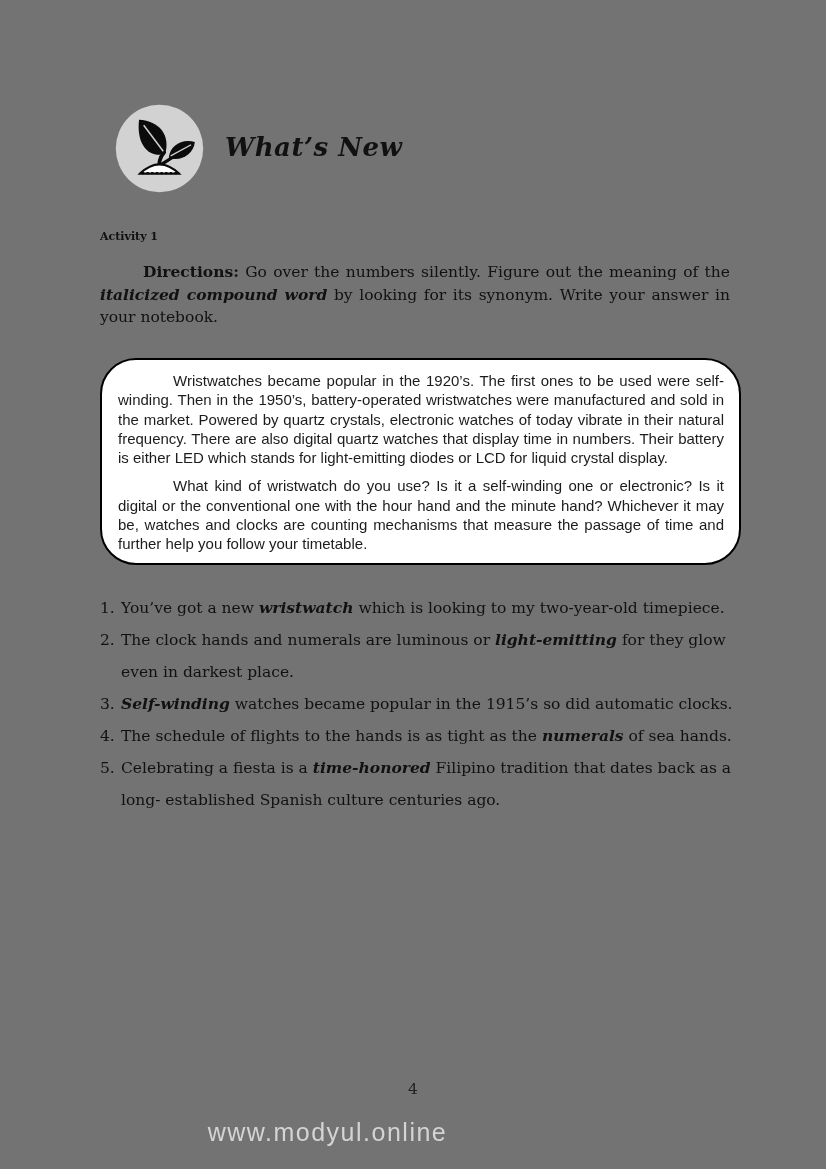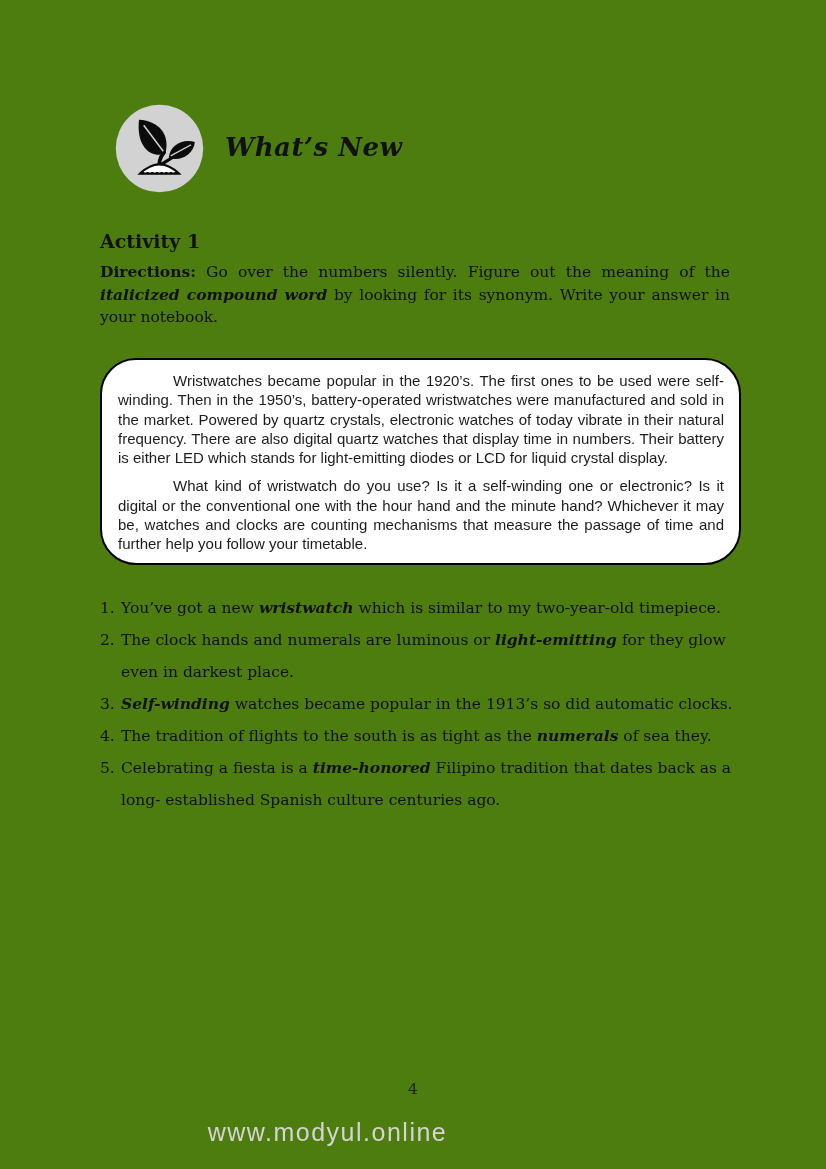--- a/index.html
+++ b/index.html
@@ -1,21 +1,21 @@
 <!DOCTYPE html>
 <html><head>
 <meta charset="utf-8">
 <style>
   * { margin: 0; padding: 0; box-sizing: border-box; }
   html, body { background: #ffffff; }
   .page {
     position: relative;
     width: 826px;
     height: 1169px;
-    background: #4d7c0f;
+    background: #737373;
     font-family: "DejaVu Serif", serif;
     color: #111111;
     overflow: hidden;
     margin: 0 auto;
   }
 
   
   .header-icon {
     position: absolute;
     left: 113px;
@@ -33,36 +33,36 @@
     font-size: 26px;
     letter-spacing: 0.5px;
     color: #111111;
   }
 
   
   .activity-heading {
     position: absolute;
     left: 100px;
     top: 230px;
-    font-size: 19px;
+    font-size: 11px;
     font-weight: bold;
     color: #111111;
   }
   .directions {
     position: absolute;
     left: 100px;
     top: 261px;
     width: 630px;
     font-size: 15.5px;
     line-height: 22.5px;
     text-align: justify;
     color: #111111;
   }
 
-  .b  { font-weight: bold; }
+  .b  { font-weight: bold; margin-left: 43px; }
   .bi { font-weight: bold; font-style: italic; text-align: center; }
 
   
   .passage-box {
     position: absolute;
     left: 100px;
     top: 358px;
     width: 641px;
     height: 207px;
     border: 2px solid #000000;
@@ -152,36 +152,36 @@
   <p class="directions"><span class="b">Directions:</span><span> Go over the numbers silently. Figure out the meaning of the </span><span class="bi">italicized compound word</span><span> by looking for its synonym. Write your answer in your notebook.</span></p>
 
   <div class="passage-box">
     <p>Wristwatches became popular in the 1920’s. The first ones to be used were self-winding. Then in the 1950’s, battery-operated wristwatches were manufactured and sold in the market. Powered by quartz crystals, electronic watches of today vibrate in their natural frequency. There are also digital quartz watches that display time in numbers. Their battery is either LED which stands for light-emitting diodes or LCD for liquid crystal display.</p>
     <p>What kind of wristwatch do you use? Is it a self-winding one or electronic? Is it digital or the conventional one with the hour hand and the minute hand? Whichever it may be, watches and clocks are counting mechanisms that measure the passage of time and further help you follow your timetable.</p>
   </div>
 
   <div class="questions" id="questions">
     <div class="q">
       <span class="q-num">1.</span>
-      <span class="q-text"><span>You’ve got a new </span><span class="bi">wristwatch</span><span> which is similar to my two-year-old timepiece.</span></span>
+      <span class="q-text"><span>You’ve got a new </span><span class="bi">wristwatch</span><span> which is looking to my two-year-old timepiece.</span></span>
     </div>
 
     <div class="q">
       <span class="q-num">2.</span>
       <span class="q-text"><span>The clock hands and numerals are luminous or </span><span class="bi">light-emitting</span><span> for they glow even in darkest place.</span></span>
     </div>
 
     <div class="q">
       <span class="q-num">3.</span>
-      <span class="q-text"><span class="bi">Self-winding</span><span> watches became popular in the 1913’s so did automatic clocks.</span></span>
+      <span class="q-text"><span class="bi">Self-winding</span><span> watches became popular in the 1915’s so did automatic clocks.</span></span>
     </div>
 
     <div class="q">
       <span class="q-num">4.</span>
-      <span class="q-text"><span>The tradition of flights to the south is as tight as the </span><span class="bi">numerals</span><span> of sea they.</span></span>
+      <span class="q-text"><span>The schedule of flights to the hands is as tight as the </span><span class="bi">numerals</span><span> of sea hands.</span></span>
     </div>
 
     <div class="q">
       <span class="q-num">5.</span>
       <span class="q-text"><span>Celebrating a fiesta is a </span><span class="bi">time-honored</span><span> Filipino tradition that dates back as a long- established Spanish culture centuries ago.</span></span>
     </div>
   </div>
 
   <div class="page-number">4</div>
   <div class="watermark">www.modyul.online</div>

